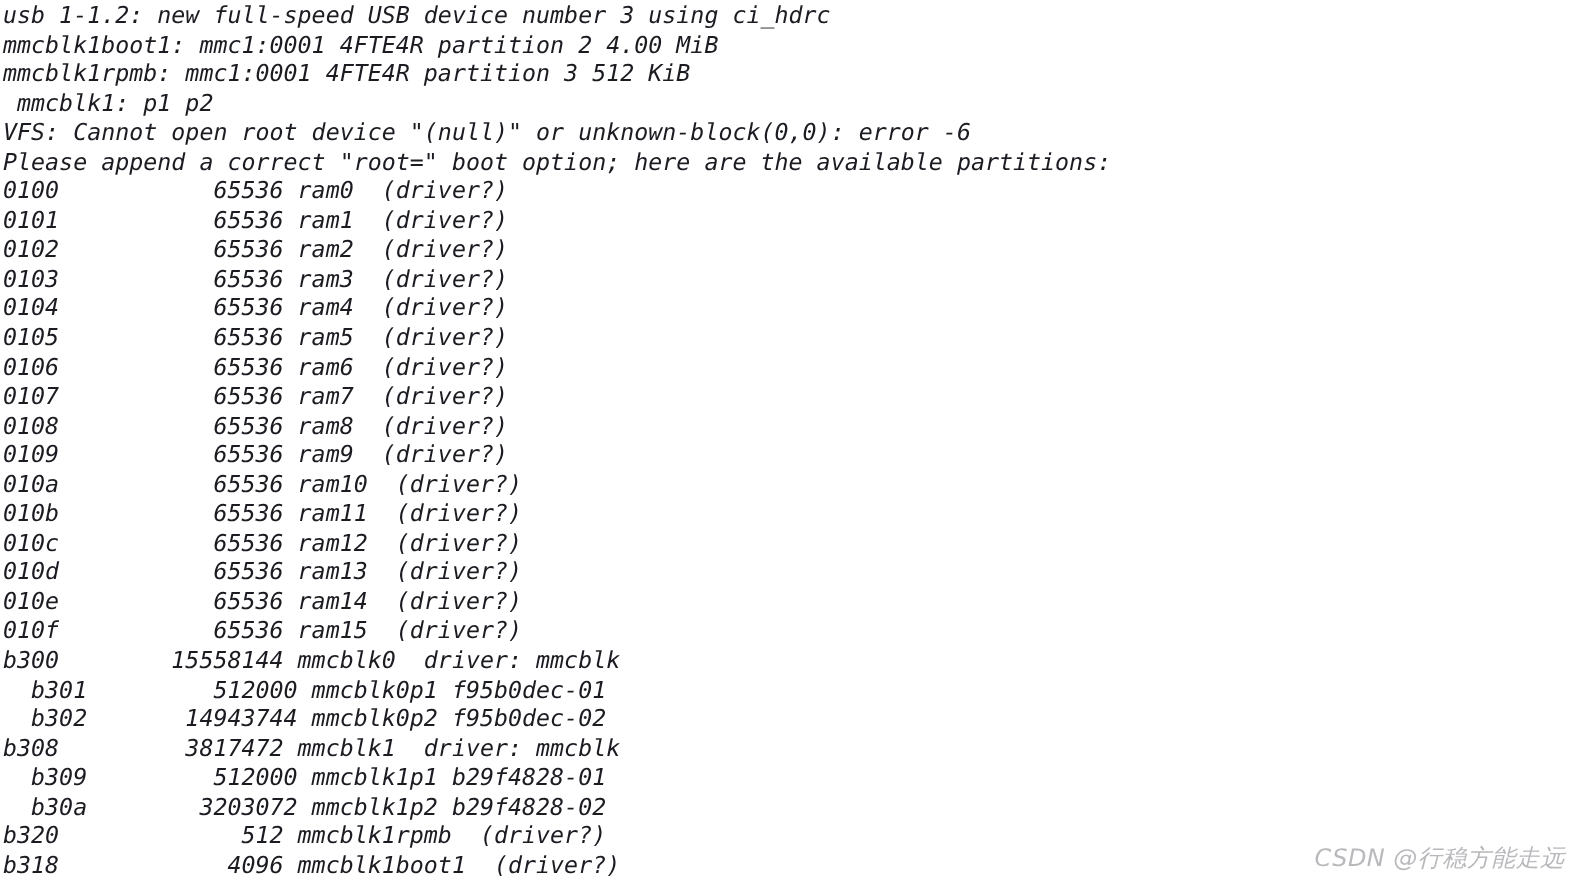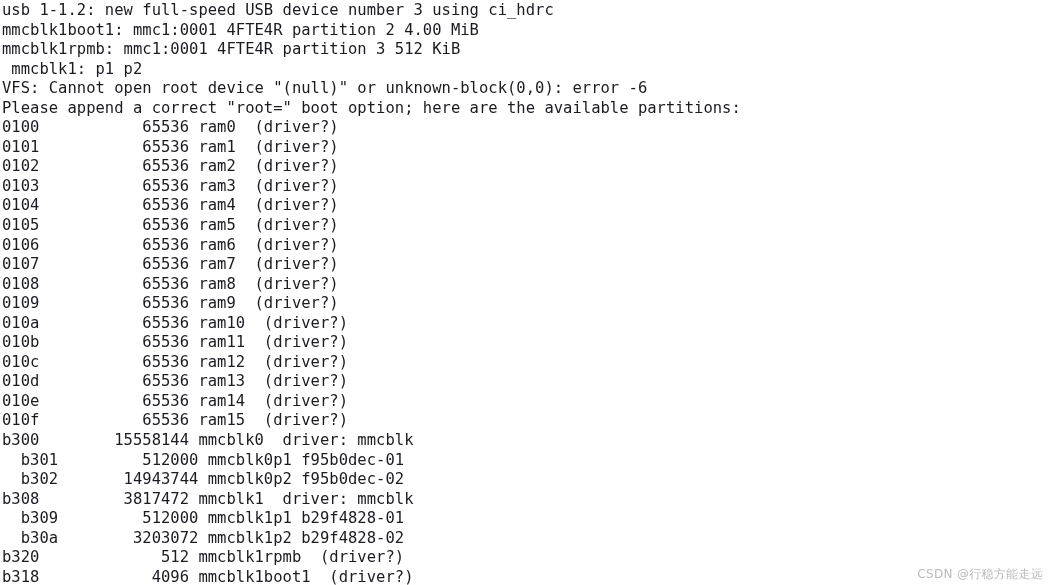--- a/index.html
+++ b/index.html
@@ -10,40 +10,41 @@
   #console {
     position: relative;
     width: 1049px;
     height: 585px;
     background: #ffffff;
     overflow: hidden;
     font-family: "DejaVu Sans Mono", "Liberation Mono", monospace;
     font-size: 15.5px;
     line-height: 19.55px;
     color: #1b1b22;
+    font-style: italic;
     -webkit-font-smoothing: antialiased;
   }
   #log {
     position: absolute;
     left: 0;
     top: 0;
     padding: 1px 0 0 2px;
     white-space: pre;
     letter-spacing: 0.02px;
   }
   .line {
     white-space: pre;
     height: 19.55px;
   }
   #watermark {
     position: absolute;
     right: 6px;
     bottom: 5px;
     font-family: "DejaVu Sans", "Liberation Sans", sans-serif;
-    font-size: 12px;
+    font-size: 16px;
     line-height: 1;
     color: rgba(110, 110, 118, 0.48);
     white-space: pre;
     pointer-events: none;
     letter-spacing: 0.3px;
   }
 </style>
 </head>
 <body>
 

